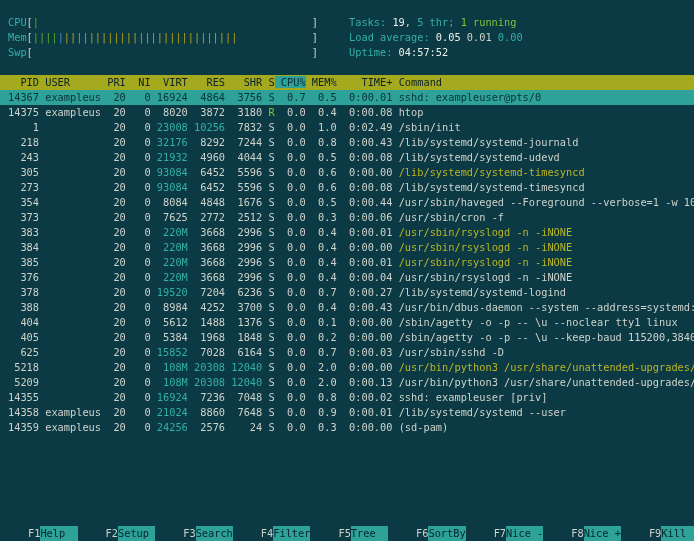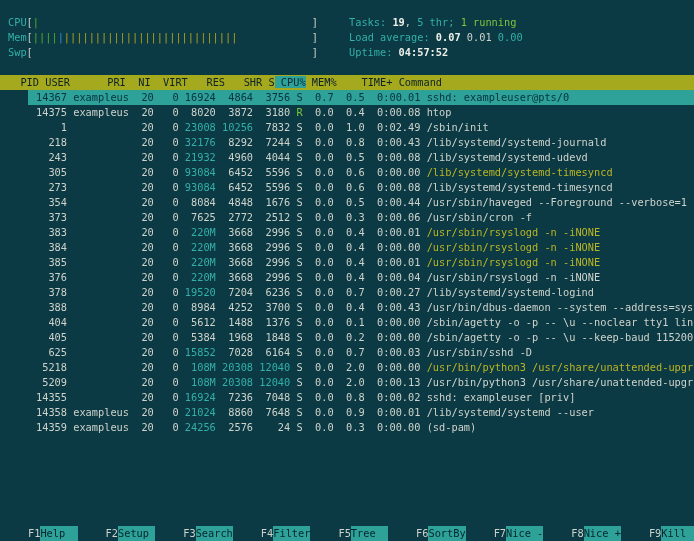--- a/index.html
+++ b/index.html
@@ -4,46 +4,46 @@
 <style>
   html,body{margin:0;padding:0;background:#000;}
   .term{
     position:relative;width:694px;height:541px;box-sizing:border-box;
     background:var(--background);color:var(--text);
     font-family:"DejaVu Sans Mono","Liberation Mono",monospace;
     font-size:10.3px;line-height:15px;
     display:flex;flex-direction:column;overflow:hidden;padding-top:15px;
   }
   .line{white-space:pre;height:15px;flex:0 0 15px;padding-left:8px;overflow:hidden;}
-  .rows{flex:0 0 auto;display:flex;flex-direction:column;padding-left:28px;}
+  .rows{flex:0 0 auto;display:flex;flex-direction:column;}
   .spacer{flex:1 1 auto;}
   .cyan{color:var(--cyan);}
   .green{color:var(--green);margin-top:17px;}
   .yellow{color:var(--yellow);}
-  .wb{color:var(--white);font-weight:bold;}
+  .wb{color:var(--white);font-weight:normal;}
   .header-line{background:var(--header_bg);color:#0d2227;padding-left:8px;}
   .header-line .sort{background:var(--selection_bg);color:#052e36;}
   .row.selected{background:var(--selection_bg);}
   .row.selected span{color:var(--selection_text) !important;}
   .bar-green{color:var(--bar_green);}
   .bar-blue{color:var(--bar_blue);}
   .bar-yellow{color:var(--bar_yellow);}
   .fnbar{display:flex;padding-left:0;}
   .fnkey{color:var(--text);margin-left:28px;}
   .fndesc{background:var(--selection_bg);color:#04262e;}
   .fnfill{flex:1 1 auto;background:var(--selection_bg);}
 </style>
 </head>
 <body>
 
 <div class="term">
 
   <div class="line"><span><span class="cyan">CPU</span><span>[</span><span class="bar-green">|</span><span>                                            </span><span>]</span></span><span>     </span><span><span class="cyan">Tasks: </span><span class="wb">19</span><span>, </span><span class="cyan">5 thr; </span><span class="green">1 running</span></span></div>
 
-  <div class="line"><span><span class="cyan">Mem</span><span>[</span><span class="bar-green">||||</span><span class="bar-blue">|</span><span class="bar-yellow">||||||||||||||||||||||||||||</span><span>            </span><span>]</span></span><span>     </span><span><span class="cyan">Load average: </span><span class="wb">0.07 </span><span>0.01 </span><span class="cyan">0.00</span></span></div>
+  <div class="line"><span><span class="cyan">Mem</span><span>[</span><span class="bar-green">||||</span><span class="bar-blue">|</span><span class="bar-yellow">||||||||||||||||||||||||||||</span><span>            </span><span>]</span></span><span>     </span><span><span class="cyan">Load average: </span><span class="wb">0.05 </span><span>0.01 </span><span class="cyan">0.00</span></span></div>
 
   <div class="line"><span><span class="cyan">Swp</span><span>[</span><span>                                             </span><span>]</span></span><span>     </span><span><span class="cyan">Uptime: </span><span class="wb">04:57:52</span></span></div>
 
   <div class="line"></div>
 
   <div class="line header-line" id="tbl-header"><span class="">  PID</span><span class=""> USER     </span><span class=""> PRI</span><span class="">  NI</span><span class="">  VIRT</span><span class="">   RES</span><span class="">   SHR</span><span class=""> S</span><span class="sort"> CPU%</span><span class=""> MEM%</span><span class="">    TIME+</span><span class=""> Command</span></div>
 
   <div class="rows" id="rows">
       <div class="line row selected"><span class="">14367</span><span class=""> exampleus</span><span class="">  20</span><span class="">   0</span><span class="cyan"> 16924</span><span class="">  4864</span><span class="">  3756</span><span class=""> S</span><span class="">  0.7</span><span class="">  0.5</span><span class="">  0:00.01</span><span class=""> sshd: exampleuser@pts/0</span></div>
       <div class="line row"><span class="">14375</span><span class=""> exampleus</span><span class="">  20</span><span class="">   0</span><span class="">  8020</span><span class="">  3872</span><span class="">  3180</span><span class="green"> R</span><span class="">  0.0</span><span class="">  0.4</span><span class="">  0:00.08</span><span class=""> htop</span></div>

